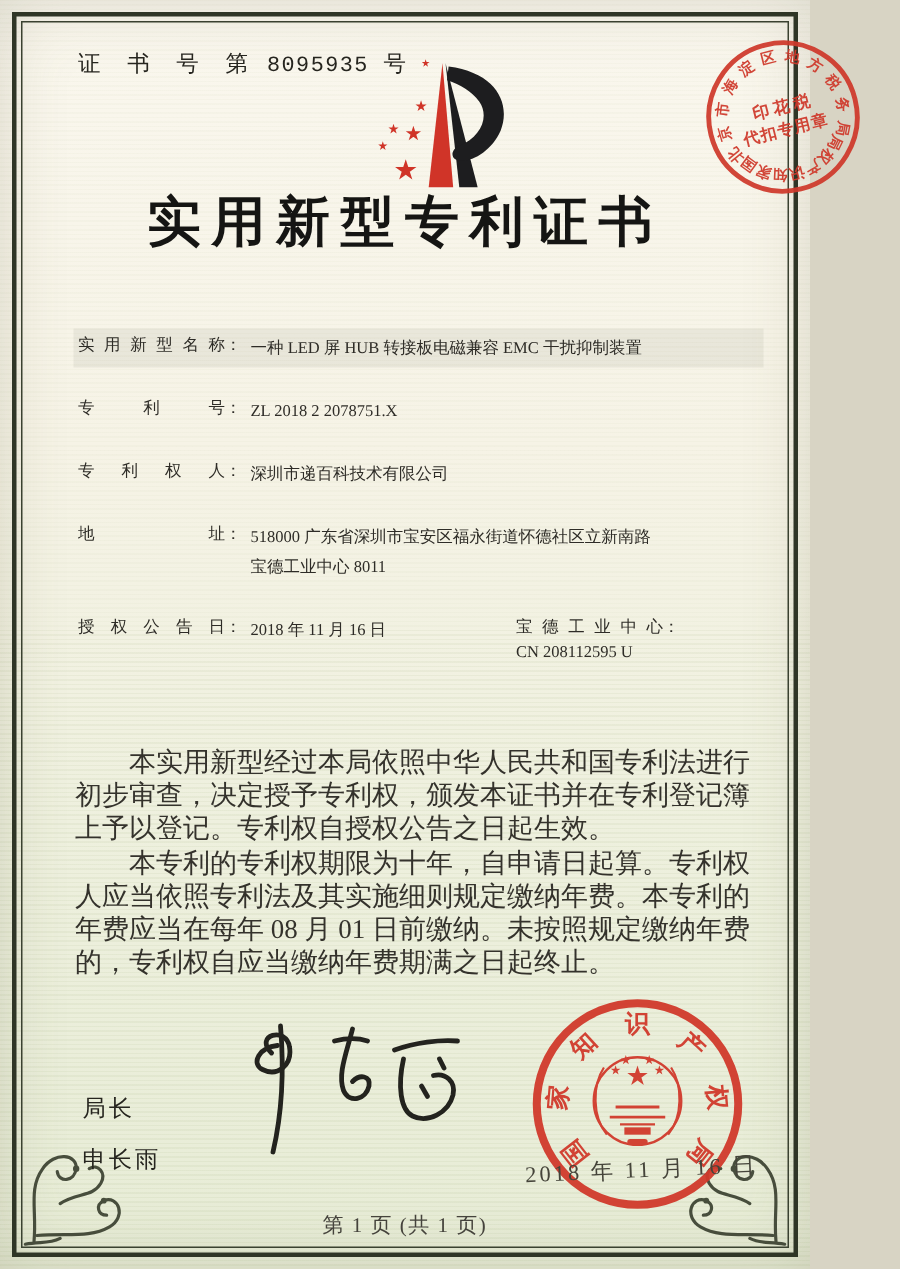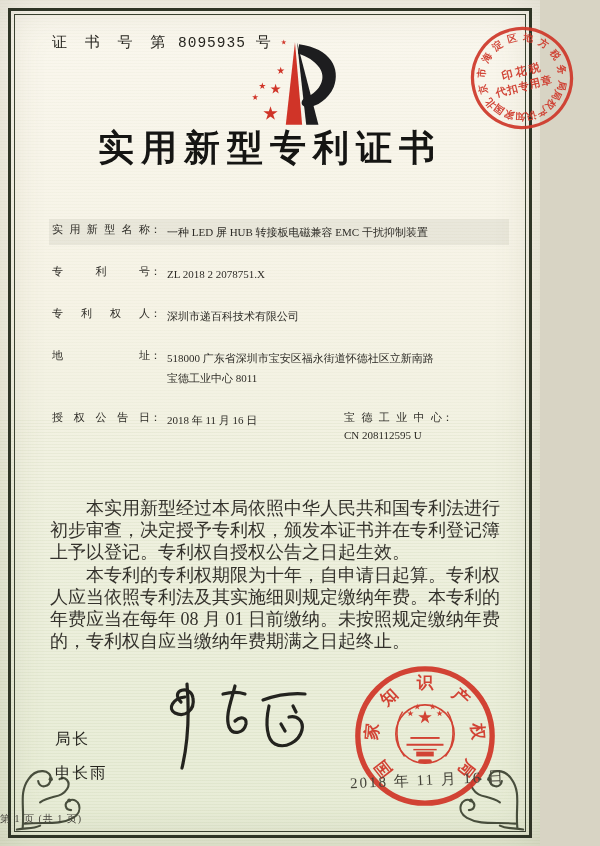--- a/index.html
+++ b/index.html
@@ -40,21 +40,21 @@
   .paras p{margin:0 0 1px;font-size:18px;line-height:22px;text-align:justify;text-indent:2em;color:#34322c;}
   .director{position:absolute;left:55px;top:711px;font-size:15.5px;color:#26251f;margin-top:18px;}
   .director div{margin-bottom:13px;letter-spacing:2px;}
   .sig{position:absolute;left:146px;top:680px;width:180px;height:95px;}
   .seal{position:absolute;left:352px;top:663px;width:146px;height:146px;opacity:.95;}
   .seal text{fill:#d13a2c;font-family:"DejaVu Sans",sans-serif;font-weight:700;text-anchor:middle;font-size:17px;}
   .seal .emb{stroke:#d13a2c;fill:none;}
   .seal .fill{fill:#d13a2c;stroke:none;}
   .seal-date{position:absolute;left:350px;top:770px;width:190px;font-size:15px;letter-spacing:2px;
     color:#45443a;transform:rotate(-2.5deg);}
-  .footer{position:absolute;bottom:20px;left:0;right:0;font-size:10px;
+  .footer{position:absolute;bottom:20px;left:0;right:0;text-align:center;font-size:14px;
     letter-spacing:1px;color:#45433c;}
   .orn{position:absolute;bottom:14px;width:92px;height:98px;opacity:.85;}
   .orn-left{left:13px;}
   .orn-right{right:13px;transform:scaleX(-1);}
 </style>
 </head>
 <body>
 
 <div class="page">
   <div class="tex tex-a"></div>

